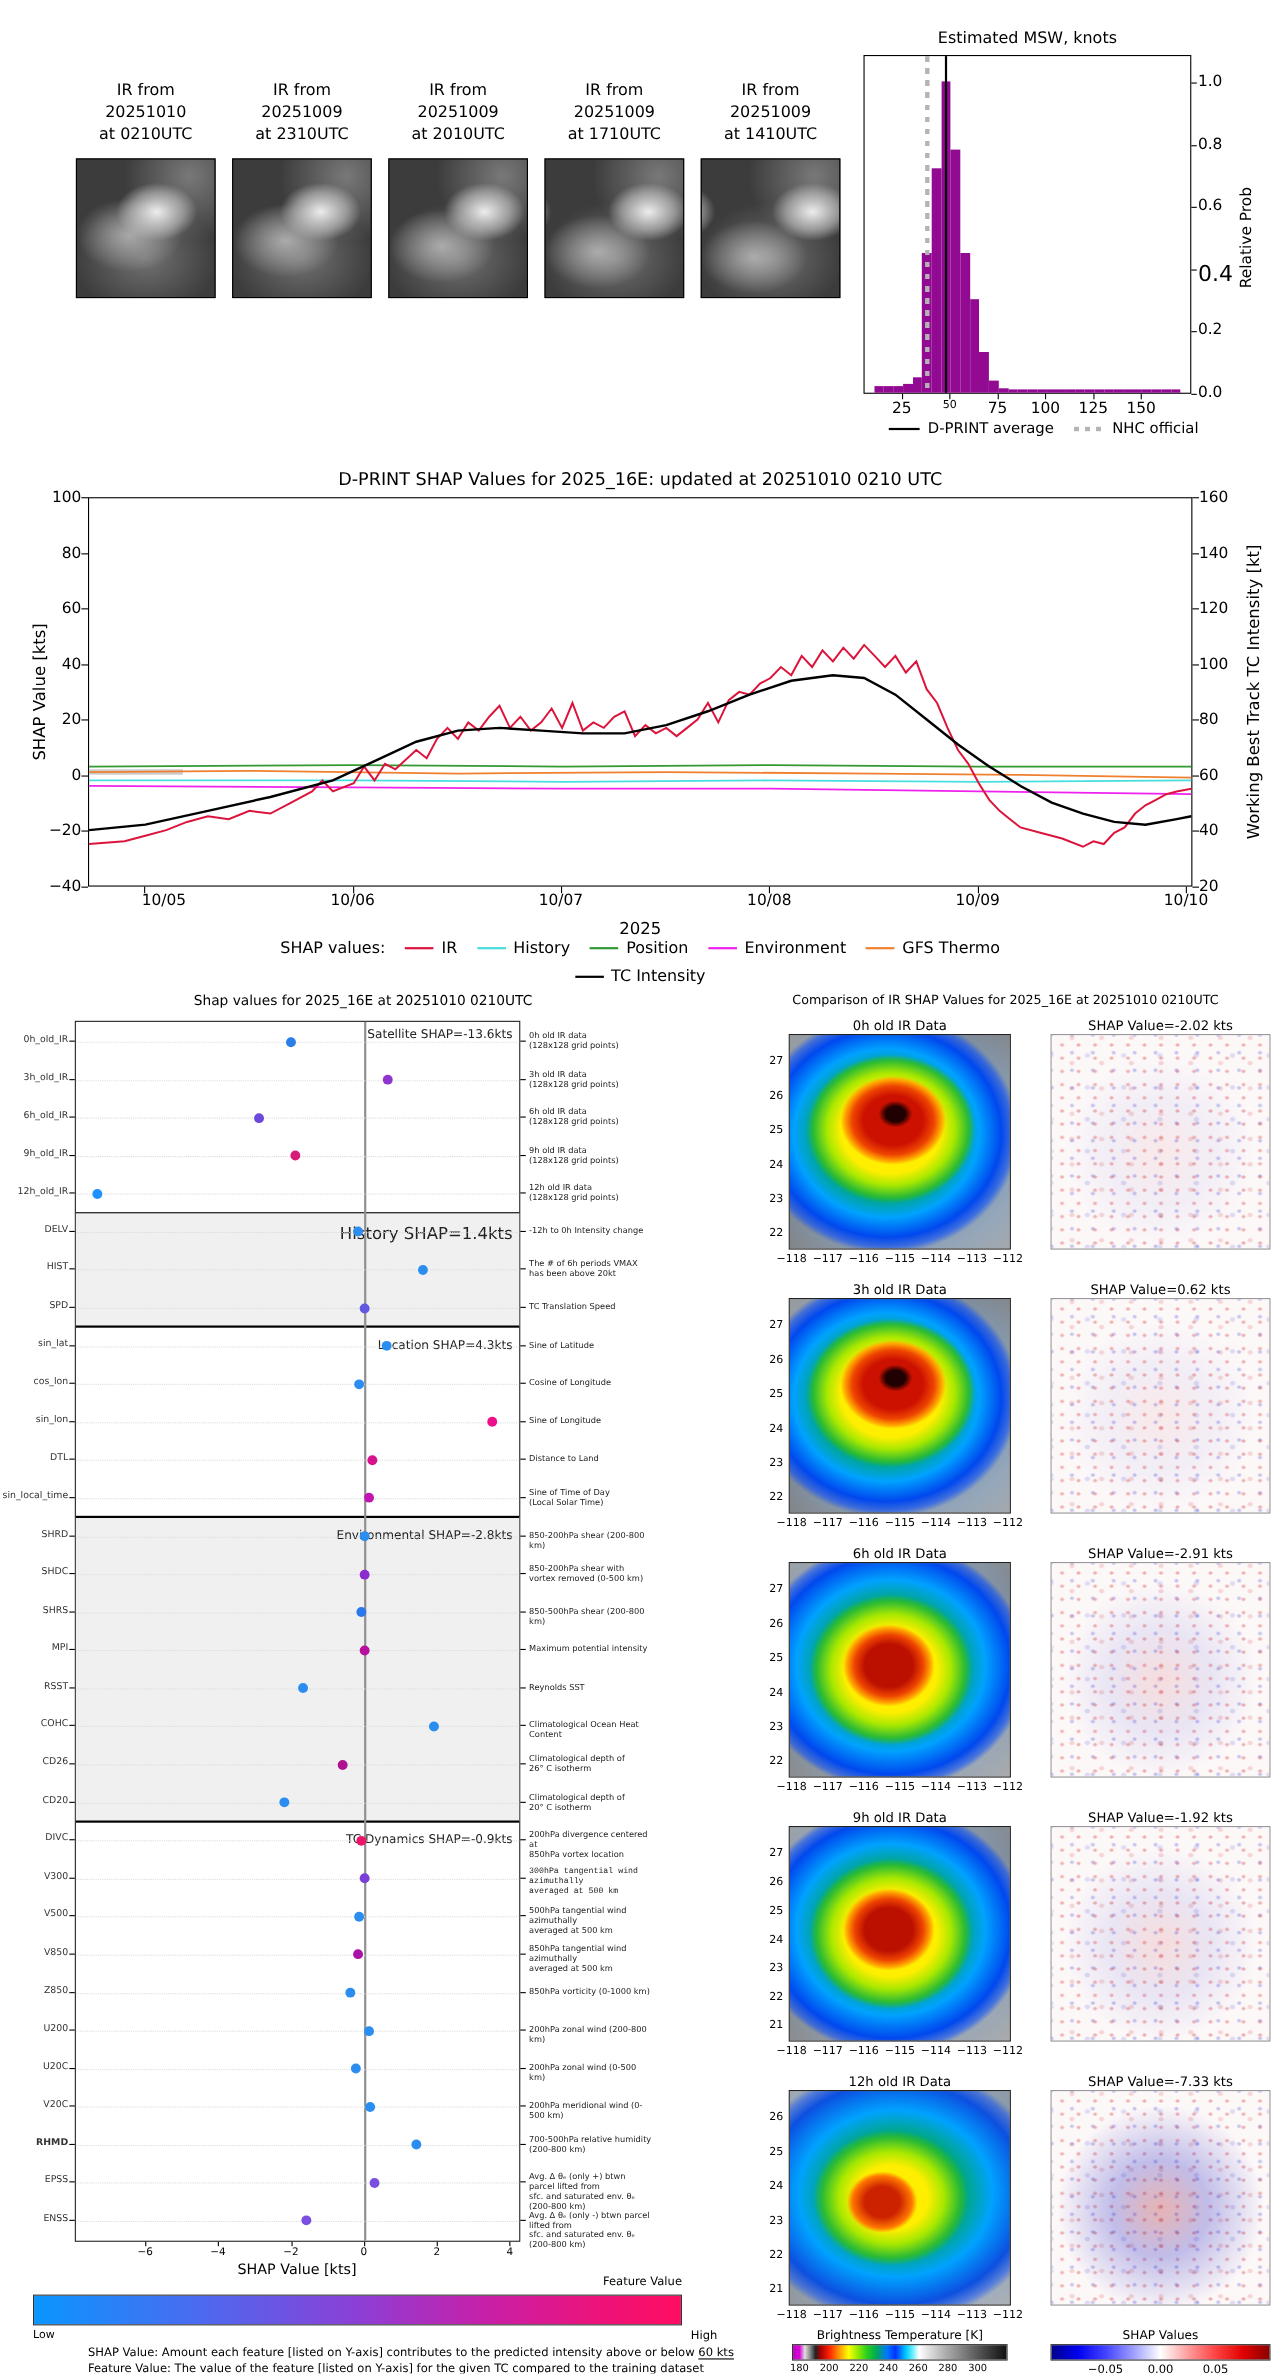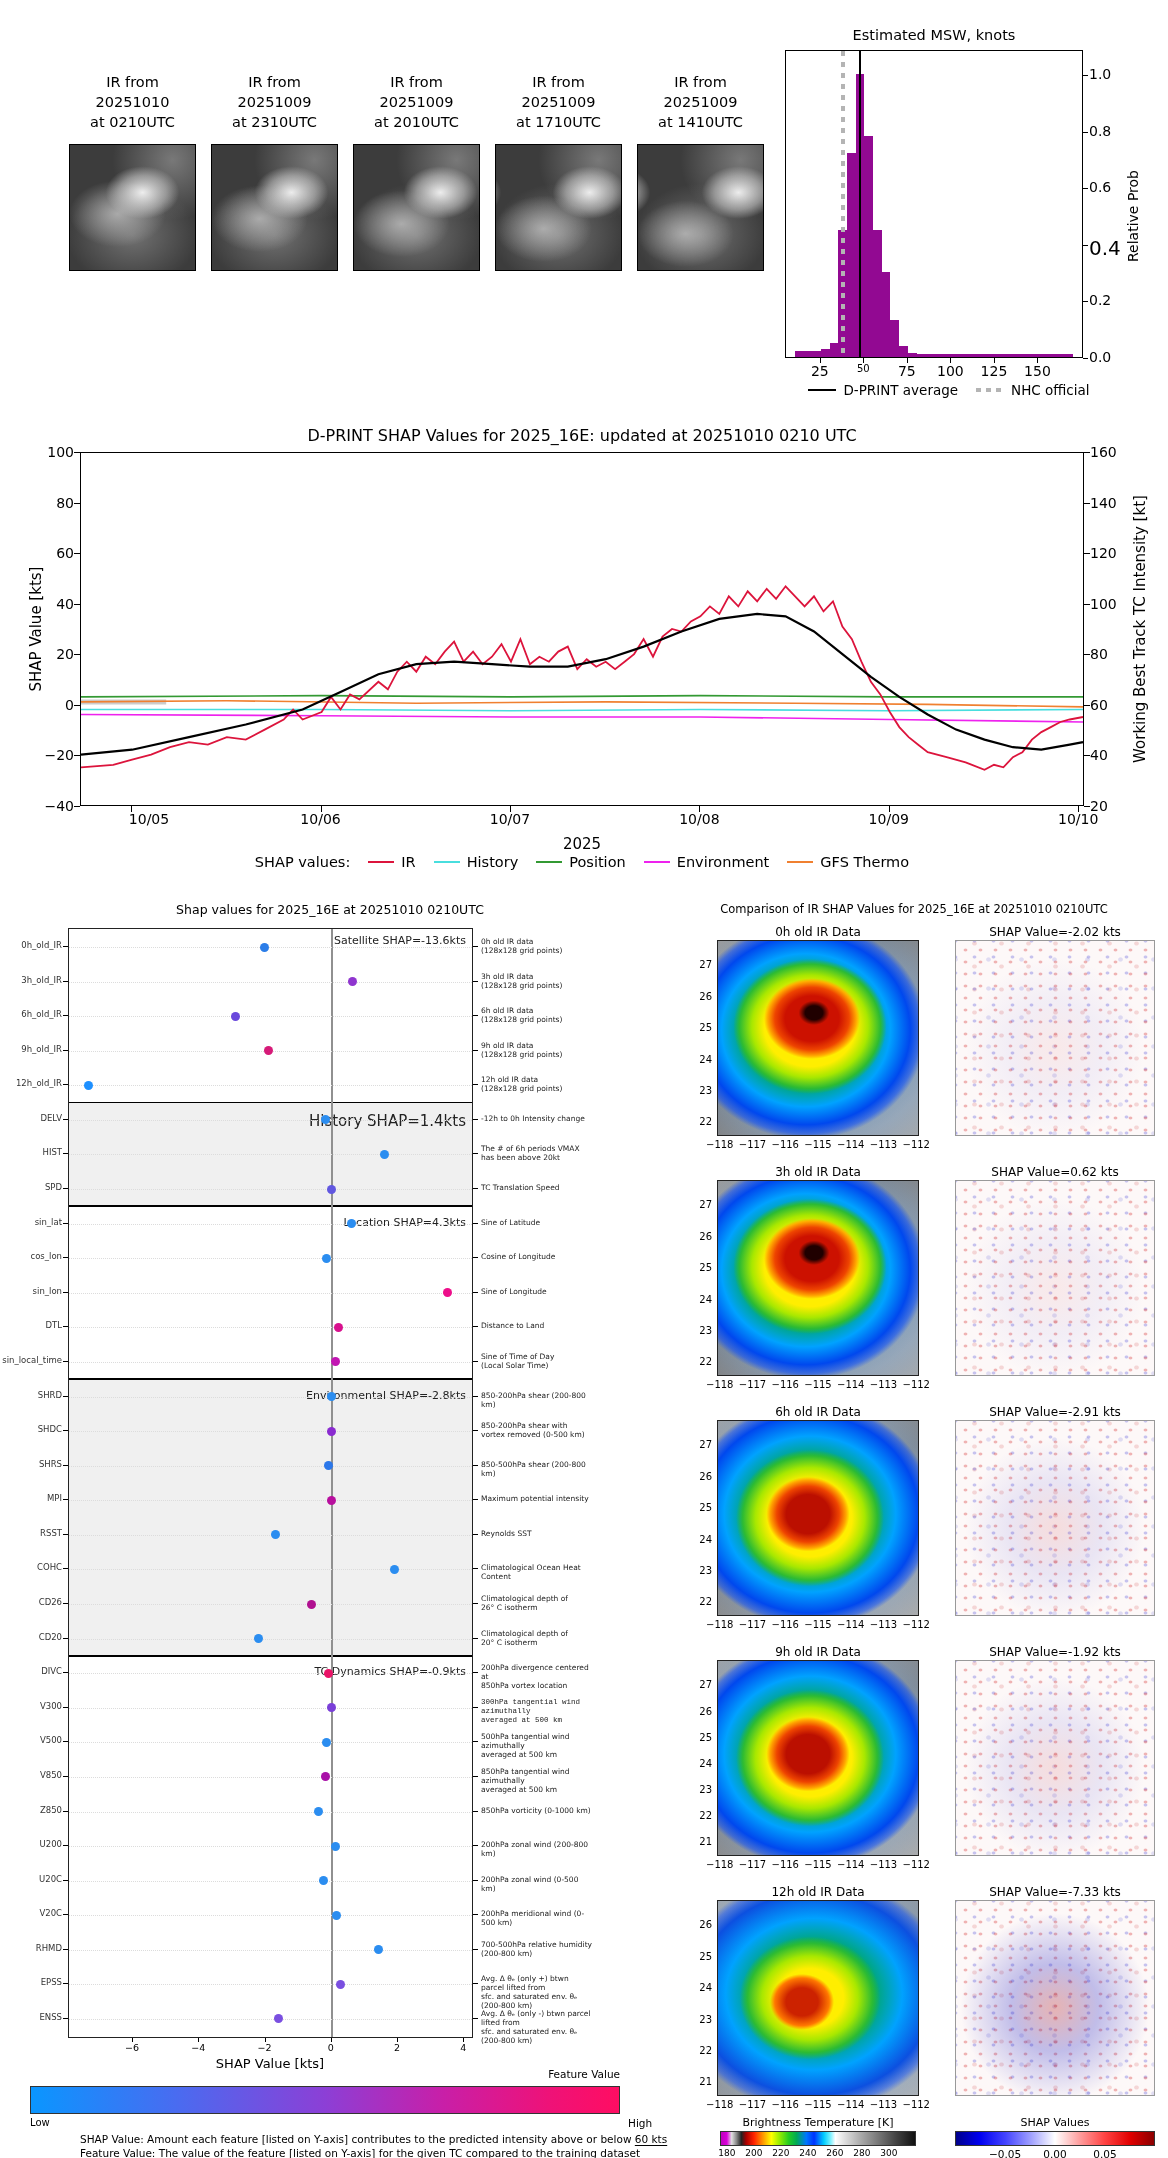--- a/index.html
+++ b/index.html
@@ -327,20 +327,26 @@
         <span style="width: 26px; height: 2.5px; display: inline-block; background: rgb(51, 153, 51);"></span>
         <span>Position</span>
       </div>
       <div class="legitem">
         <span style="width: 26px; height: 2.5px; display: inline-block; background: rgb(238, 34, 238);"></span>
         <span>Environment</span>
       </div>
       <div class="legitem">
         <span style="width: 26px; height: 2.5px; display: inline-block; background: rgb(240, 128, 48);"></span>
         <span>GFS Thermo</span>
+      </div>
+    </div>
+    <div class="legrow" style="position: absolute; left: 80px; top: 880px; width: 1004px;">
+      <div class="legitem">
+        <span style="width: 26px; height: 2.5px; display: inline-block; background: rgb(0, 0, 0);"></span>
+        <span>TC Intensity</span>
       </div>
     </div>
     <div style="position: absolute; left: 0px; top: 940px; width: 62px; text-align: right; font-size: 8.5px; color: rgb(51, 51, 51);">0h_old_IR</div>
     <div style="position: absolute; left: 63px; top: 946px; width: 5px; height: 1px; background: rgb(0, 0, 0);"></div>
     <div style="position: absolute; left: 473px; top: 946px; width: 5px; height: 1px; background: rgb(0, 0, 0);"></div>
     <div style="position: absolute; left: 481px; top: 937px; width: 112px; font-size: 7.5px; line-height: 9px; white-space: pre-line; color: rgb(34, 34, 34);">0h old IR data
 (128x128 grid points)</div>
     <div style="position: absolute; left: 0px; top: 974.58px; width: 62px; text-align: right; font-size: 8.5px; color: rgb(51, 51, 51);">3h_old_IR</div>
     <div style="position: absolute; left: 63px; top: 980.58px; width: 5px; height: 1px; background: rgb(0, 0, 0);"></div>
     <div style="position: absolute; left: 473px; top: 980.58px; width: 5px; height: 1px; background: rgb(0, 0, 0);"></div>
@@ -459,21 +465,21 @@
     <div style="position: absolute; left: 473px; top: 1845.08px; width: 5px; height: 1px; background: rgb(0, 0, 0);"></div>
     <div style="position: absolute; left: 481px; top: 1840.08px; width: 112px; font-size: 7.5px; line-height: 9px; white-space: pre-line; color: rgb(34, 34, 34);">200hPa zonal wind (200-800 km)</div>
     <div style="position: absolute; left: 0px; top: 1873.66px; width: 62px; text-align: right; font-size: 8.5px; color: rgb(51, 51, 51);">U20C</div>
     <div style="position: absolute; left: 63px; top: 1879.66px; width: 5px; height: 1px; background: rgb(0, 0, 0);"></div>
     <div style="position: absolute; left: 473px; top: 1879.66px; width: 5px; height: 1px; background: rgb(0, 0, 0);"></div>
     <div style="position: absolute; left: 481px; top: 1874.66px; width: 112px; font-size: 7.5px; line-height: 9px; white-space: pre-line; color: rgb(34, 34, 34);">200hPa zonal wind (0-500 km)</div>
     <div style="position: absolute; left: 0px; top: 1908.24px; width: 62px; text-align: right; font-size: 8.5px; color: rgb(51, 51, 51);">V20C</div>
     <div style="position: absolute; left: 63px; top: 1914.24px; width: 5px; height: 1px; background: rgb(0, 0, 0);"></div>
     <div style="position: absolute; left: 473px; top: 1914.24px; width: 5px; height: 1px; background: rgb(0, 0, 0);"></div>
     <div style="position: absolute; left: 481px; top: 1909.24px; width: 112px; font-size: 7.5px; line-height: 9px; white-space: pre-line; color: rgb(34, 34, 34);">200hPa meridional wind (0-500 km)</div>
-    <div style="position: absolute; left: 0px; top: 1942.82px; width: 62px; text-align: right; font-size: 8.5px; color: rgb(51, 51, 51);">RHMD</div>
+    <div style="position: absolute; left: 0px; top: 1942.82px; width: 62px; text-align: right; font-size: 8.5px; color: rgb(51, 51, 51); font-weight: bold;">RHMD</div>
     <div style="position: absolute; left: 63px; top: 1948.82px; width: 5px; height: 1px; background: rgb(0, 0, 0);"></div>
     <div style="position: absolute; left: 473px; top: 1948.82px; width: 5px; height: 1px; background: rgb(0, 0, 0);"></div>
     <div style="position: absolute; left: 481px; top: 1939.82px; width: 112px; font-size: 7.5px; line-height: 9px; white-space: pre-line; color: rgb(34, 34, 34);">700-500hPa relative humidity
 (200-800 km)</div>
     <div style="position: absolute; left: 0px; top: 1977.4px; width: 62px; text-align: right; font-size: 8.5px; color: rgb(51, 51, 51);">EPSS</div>
     <div style="position: absolute; left: 63px; top: 1983.4px; width: 5px; height: 1px; background: rgb(0, 0, 0);"></div>
     <div style="position: absolute; left: 473px; top: 1983.4px; width: 5px; height: 1px; background: rgb(0, 0, 0);"></div>
     <div style="position: absolute; left: 481px; top: 1974.4px; width: 112px; font-size: 7.5px; line-height: 9px; white-space: pre-line; color: rgb(34, 34, 34);">Avg. Δ θₑ (only +) btwn parcel lifted from
 sfc. and saturated env. θₑ (200-800 km)</div>
     <div style="position: absolute; left: 0px; top: 2011.98px; width: 62px; text-align: right; font-size: 8.5px; color: rgb(51, 51, 51);">ENSS</div>

